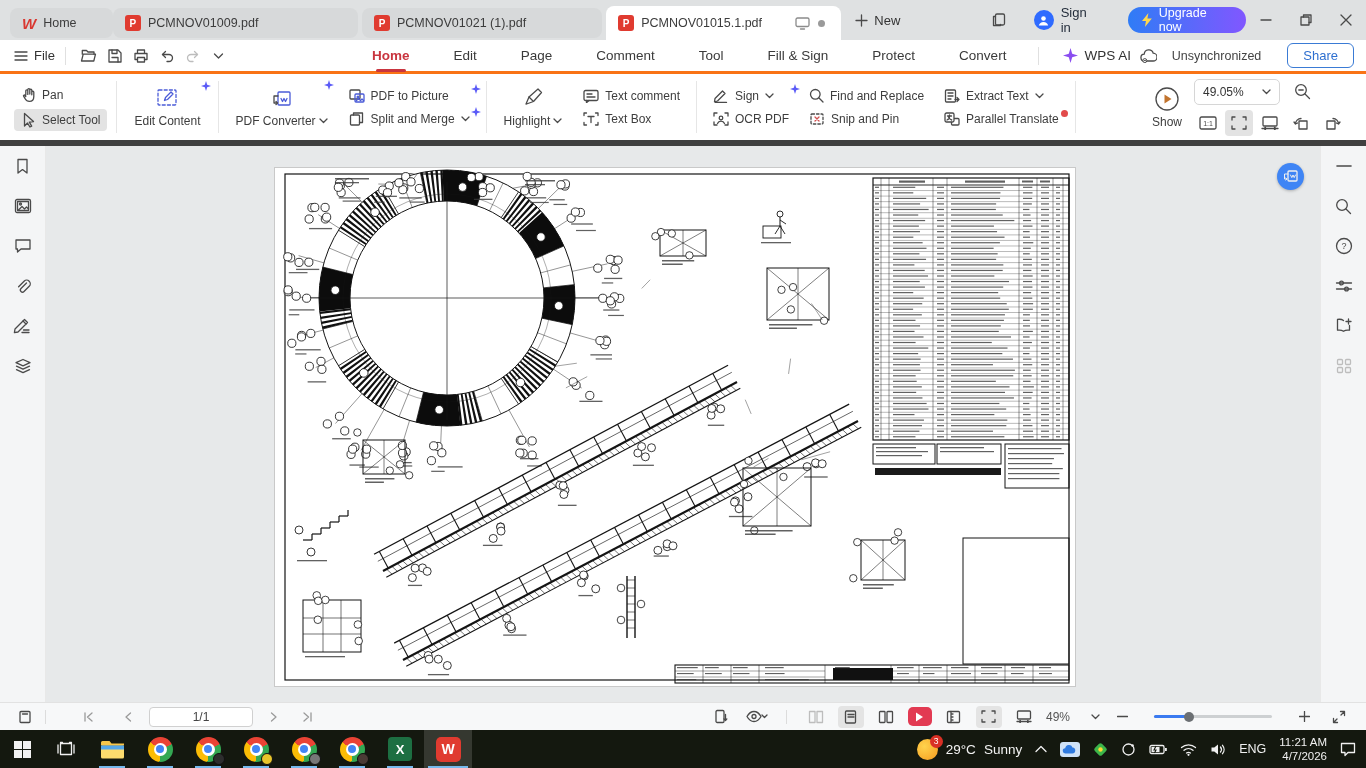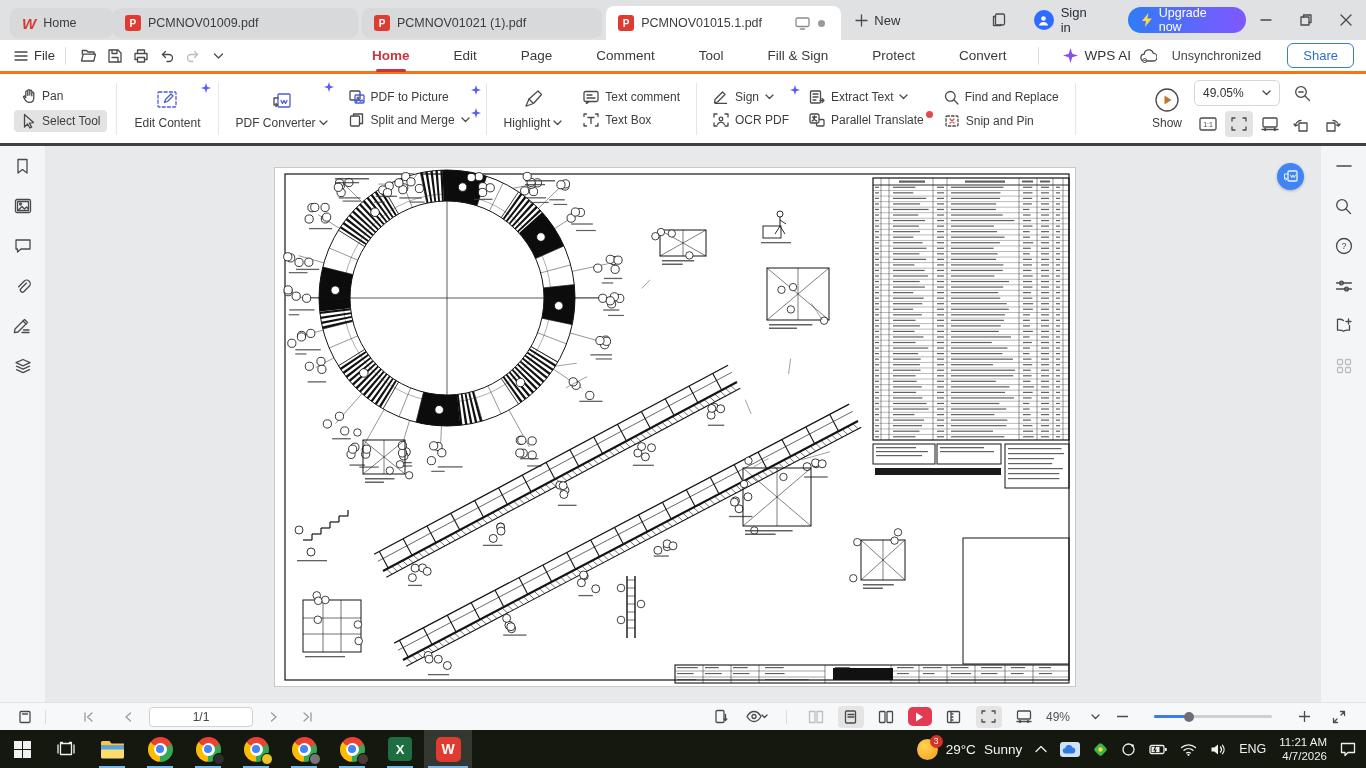--- a/index.html
+++ b/index.html
@@ -31,21 +31,21 @@
   .qicon{width:26px;height:24px;display:grid;place-items:center;}
   .mtabs{display:flex;align-items:center;gap:0;margin-left:118px;}
   .mtab{padding:0 22px;font-size:13.5px;color:#3a3a3a;height:34px;display:flex;align-items:center;position:relative;}
   .mtab.active{color:#c9353f;font-weight:bold;}
   .mtab.active::after{content:"";position:absolute;left:50%;transform:translateX(-50%);bottom:1px;width:30px;height:3px;border-radius:2px;background:#c9353f;}
   .wpsai{display:flex;align-items:center;gap:6px;font-size:13.5px;color:#333;margin-left:14px;}
   .syncarea{margin-left:auto;display:flex;align-items:center;gap:15px;font-size:12.5px;color:#444;}
   .sharebtn{margin:0 12px 0 26px;border:1px solid #3a7bd5;color:#2e6fd0;font-size:13px;border-radius:6px;padding:4px 15px;background:#fff;}
 
   
-  .toolbar{position:absolute;left:0;top:74px;width:1366px;height:72px;background:#fff;border-bottom:3px solid #404040;display:flex;align-items:center;padding:0 14px;}
+  .toolbar{position:absolute;left:0;top:74px;width:1366px;height:72px;background:#fff;border-bottom:6px solid #404040;display:flex;align-items:center;padding:0 14px;}
   .grp{display:flex;align-items:center;gap:6px;}
   .col{display:flex;flex-direction:column;gap:3px;}
   .sep{width:1px;height:52px;background:#e6e6e6;margin:0 9px;flex:0 0 auto;}
   .tb-sm{display:flex;align-items:center;gap:6px;font-size:12px;color:#3d3d3d;padding:3px 7px;border-radius:4px;position:relative;white-space:nowrap;}
   .tb-sm.activeTool{background:#e3e3e3;}
   .tb-big{display:flex;flex-direction:column;align-items:center;gap:4px;font-size:12px;color:#3d3d3d;padding:4px 8px;border-radius:4px;position:relative;white-space:nowrap;}
   .lblrow{display:flex;align-items:center;gap:3px;}
   .spark{position:absolute;width:10px;height:10px;}
   .spark.tr{top:-2px;right:-4px;}
   .reddot{width:7px;height:7px;border-radius:50%;background:#e24b4b;position:absolute;top:1px;right:-2px;}
@@ -385,54 +385,54 @@
           <svg width="16" height="14" viewBox="0 0 16 14">
               <path d="M1 4V1h3M12 1h3v3M15 10v3h-3M4 13H1v-3" class="ic-stroke"></path>
               <circle cx="8" cy="6" r="1.8" class="ic-stroke"></circle>
               <path d="M4.5 11.5a3.8 3.8 0 017 0" class="ic-stroke"></path>
             </svg>
           <span>OCR PDF</span>
         </div>
       </div>
       <div class="col">
         <div class="tb-sm">
+          <svg width="15" height="15" viewBox="0 0 15 15">
+              <circle cx="6.3" cy="6.3" r="4.8" class="ic-stroke"></circle>
+              <path d="M10 10l4 4" class="ic-stroke"></path>
+            </svg>
+          <span>Find and Replace</span>
+        </div>
+        <div class="tb-sm">
+          <svg width="16" height="14" viewBox="0 0 16 14">
+              <rect x="2" y="2" width="12" height="10" rx="1" class="ic-stroke" stroke-dasharray="2.5 2"></rect>
+              <path d="M6 5l4 4M10 5l-4 4" style="fill:none;stroke:#d05050;stroke-width:1.3;stroke-linecap:round"></path>
+            </svg>
+          <span>Snip and Pin</span>
+        </div>
+      </div>
+      <div class="col">
+        <div class="tb-sm">
           <svg width="16" height="14" viewBox="0 0 16 14">
               <rect x="1.5" y="1" width="10" height="12" rx="1" class="ic-stroke"></rect>
               <path d="M4 4h5M4 7h5M4 10h3" class="ic-stroke"></path>
               <path d="M11 10.5h4M13 8.5l2 2-2 2" class="ic-stroke"></path>
             </svg>
           <span>Extract Text</span>
           <svg width="9" height="6" viewBox="0 0 9 6">
               <path d="M1 1l3.5 3.5L8 1" class="ic-stroke"></path>
             </svg>
         </div>
         <div class="tb-sm">
           <svg width="16" height="14" viewBox="0 0 16 14">
               <rect x="1" y="1" width="9" height="9" rx="1.5" class="ic-stroke"></rect>
               <path d="M3.5 4h4M5.5 3v1c0 2-1 3.5-2.5 4M4.5 5c.6 1.6 1.7 2.6 3.2 3" class="ic-stroke"></path>
               <path d="M10.5 6.5H14a1 1 0 011 1V12a1 1 0 01-1 1H8.5a1 1 0 01-1-1v-1.5" class="ic-stroke"></path>
             </svg>
           <span>Parallel Translate</span>
           <span class="reddot"></span>
-        </div>
-      </div>
-      <div class="col">
-        <div class="tb-sm">
-          <svg width="15" height="15" viewBox="0 0 15 15">
-              <circle cx="6.3" cy="6.3" r="4.8" class="ic-stroke"></circle>
-              <path d="M10 10l4 4" class="ic-stroke"></path>
-            </svg>
-          <span>Find and Replace</span>
-        </div>
-        <div class="tb-sm">
-          <svg width="16" height="14" viewBox="0 0 16 14">
-              <rect x="2" y="2" width="12" height="10" rx="1" class="ic-stroke" stroke-dasharray="2.5 2"></rect>
-              <path d="M6 5l4 4M10 5l-4 4" style="fill:none;stroke:#d05050;stroke-width:1.3;stroke-linecap:round"></path>
-            </svg>
-          <span>Snip and Pin</span>
         </div>
       </div>
     </div>
     <div class="sep"></div>
 
     <div class="grp" style="margin-left:auto">
       <div class="showbtn">
         <svg width="26" height="26" viewBox="0 0 26 26">
             <circle cx="13" cy="13" r="11" class="ic-stroke"></circle>
             <path d="M10.5 8.5l7 4.5-7 4.5z" fill="#c2742e" stroke="none"></path>

